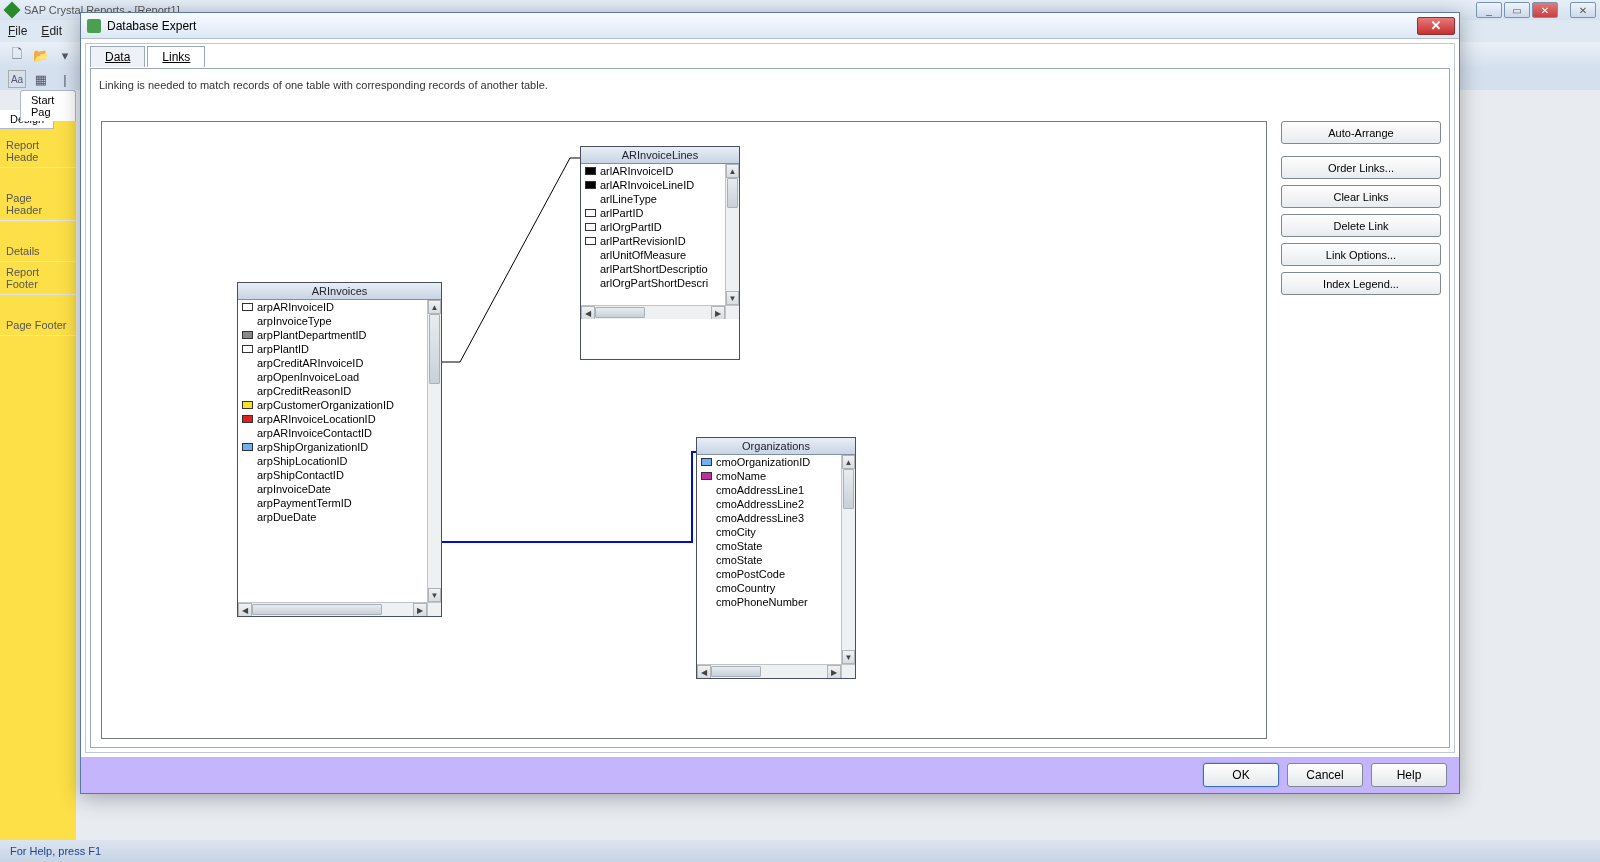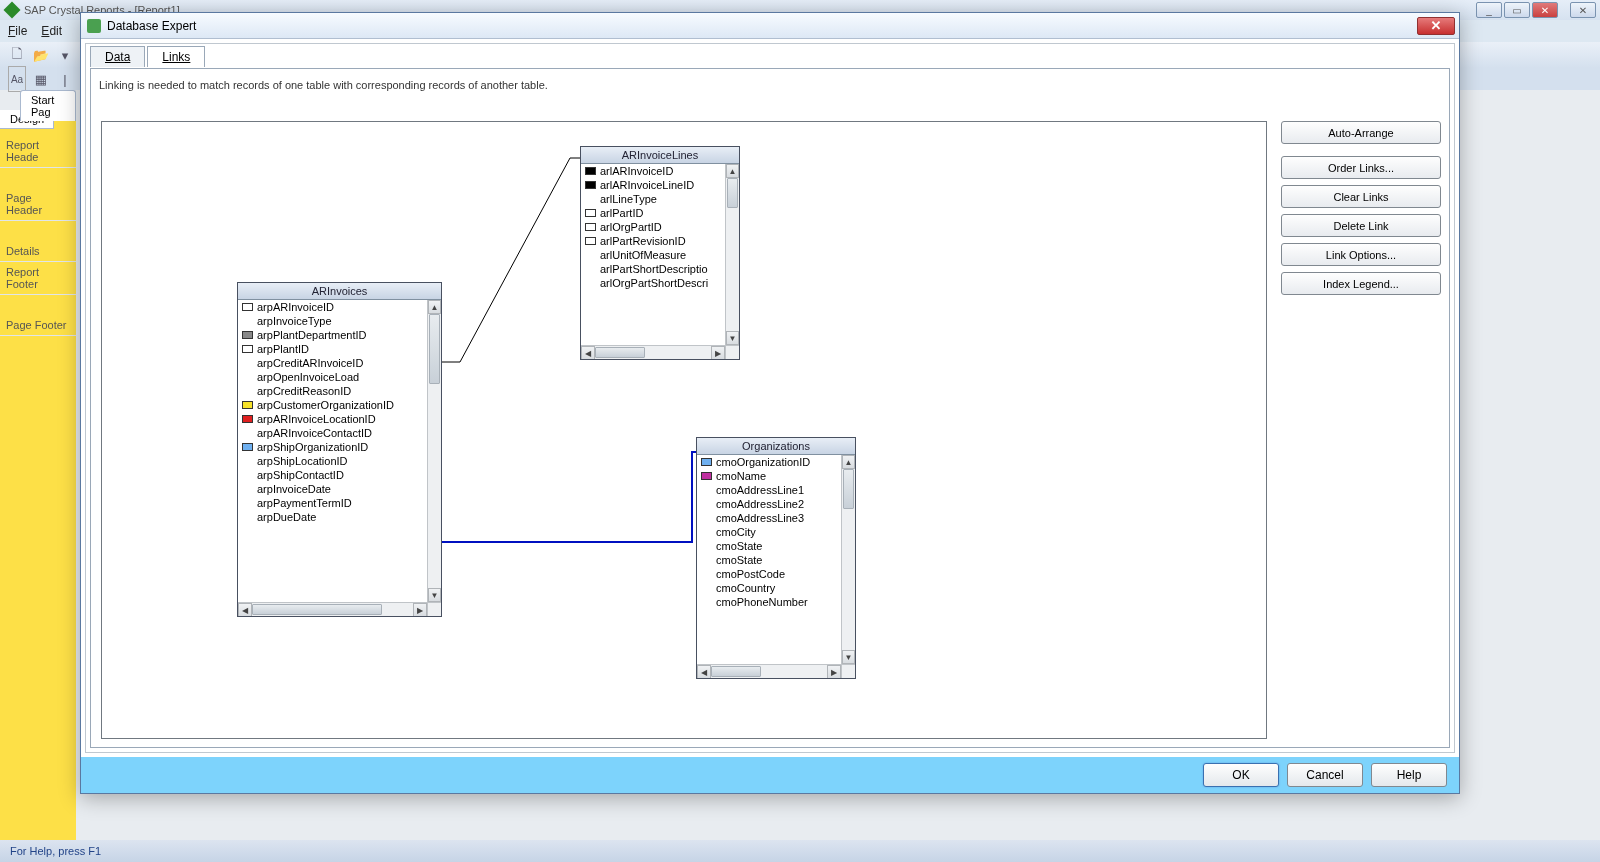--- a/index.html
+++ b/index.html
@@ -333,21 +333,21 @@
 }
 
 
 .dialog-footer {
   position: absolute;
   left: 0; right: 0; bottom: 0;
   height: 36px;
   display: flex; align-items: center; justify-content: flex-end;
   gap: 8px;
   padding-right: 12px;
-  background: #7dd3fc;
+  background: #c4b5fd;
 }
 .dlg-btn {
   width: 76px; height: 24px;
   background: linear-gradient(#fefefe, #e4e8ec);
   border: 1px solid #808890;
   border-radius: 3px;
   font-size: 12px;
   cursor: pointer;
 }
 .dlg-btn.primary { border: 1px solid #3a70b0; box-shadow: 0 0 2px #60a0e0; }
@@ -378,21 +378,21 @@
   <span><u>F</u>ile</span>
   <span><u>E</u>dit</span>
 </div>
 
 <div class="toolbar">
   <span class="tool-ico">🗋</span>
   <span class="tool-ico">📂</span>
   <span class="tool-ico">▾</span>
 </div>
 <div class="toolbar2">
-  <span class="tool-ico" style="font-size:10px;border:1px solid #aaa;padding:12px 2px;">Aa</span>
+  <span class="tool-ico" style="font-size:10px;border:1px solid #aaa;padding:4px 2px;">Aa</span>
   <span class="tool-ico">▦</span>
   <span class="tool-ico">|</span>
 </div>
 
 <div class="design-area">
   <div class="start-tab">Start Pag</div>
   <div class="design-tab">Design</div>
   <div class="section-label" style="margin-top:6px;">Report Heade</div>
   <div class="section-label" style="margin-top:20px;">Page Header</div>
   <div class="section-label" style="margin-top:20px;">Details</div>
@@ -508,21 +508,21 @@
                   <div class="scroll-thumb" style="width:130px;"></div>
                 </div>
               <div class="scroll-btn" style="width:14px;">▶</div>
             </div>
             <div class="scroll-corner"></div>
           </div>
         </div>
 
         <div class="tablebox" id="box-lines" style="left:478px; top:24px; width:160px; height:214px;">
           <div class="tablebox-header">ARInvoiceLines</div>
-          <div class="tablebox-body" style="height:195px;">
+          <div class="tablebox-body" style="height:155px;">
             <div class="field-list" id="fields-lines">
                 <div class="field-row">
                   <div class="field-icon black"></div>
                   <span>arlARInvoiceID</span>
                 </div>
                 <div class="field-row">
                   <div class="field-icon black"></div>
                   <span>arlARInvoiceLineID</span>
                 </div>
                 <div class="field-row">

